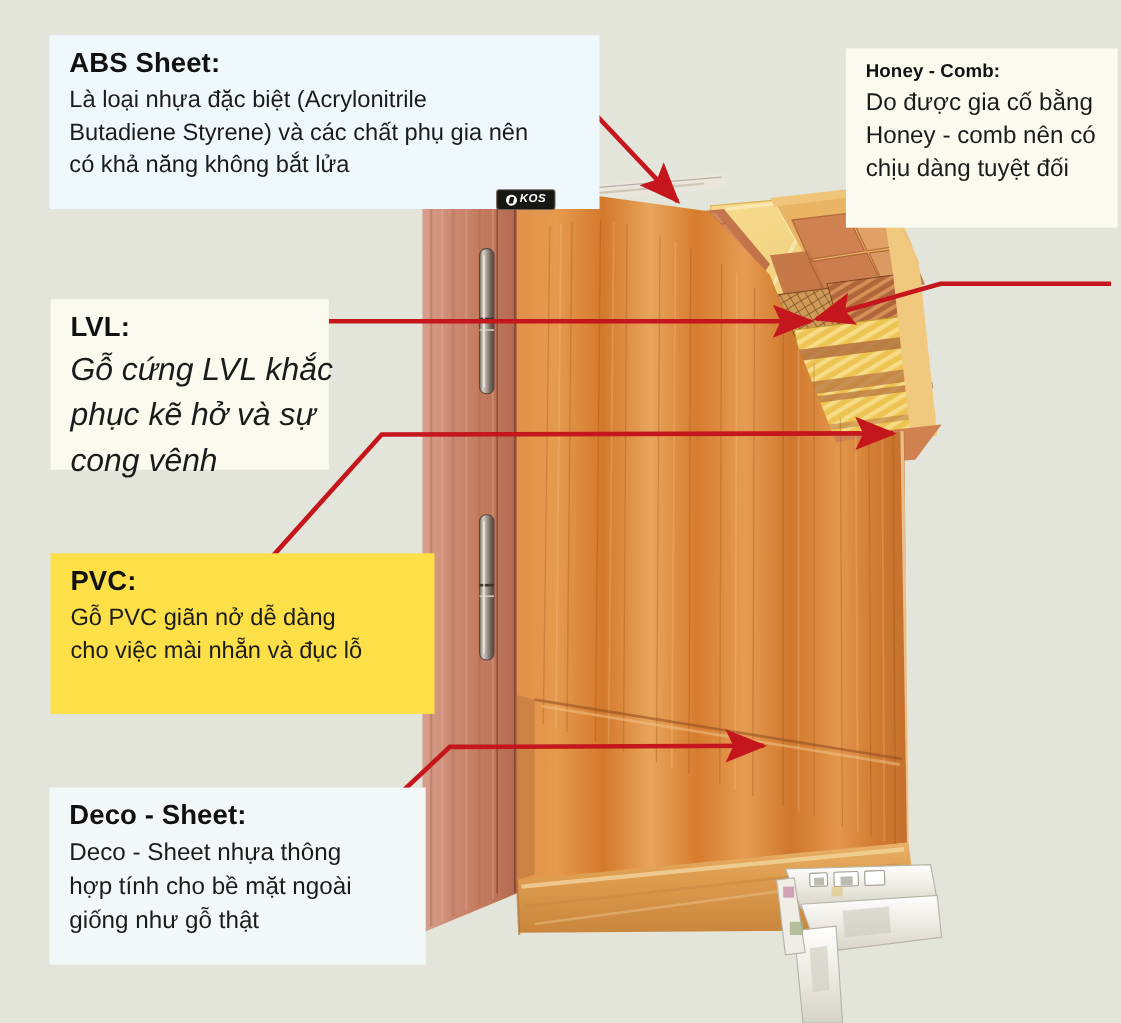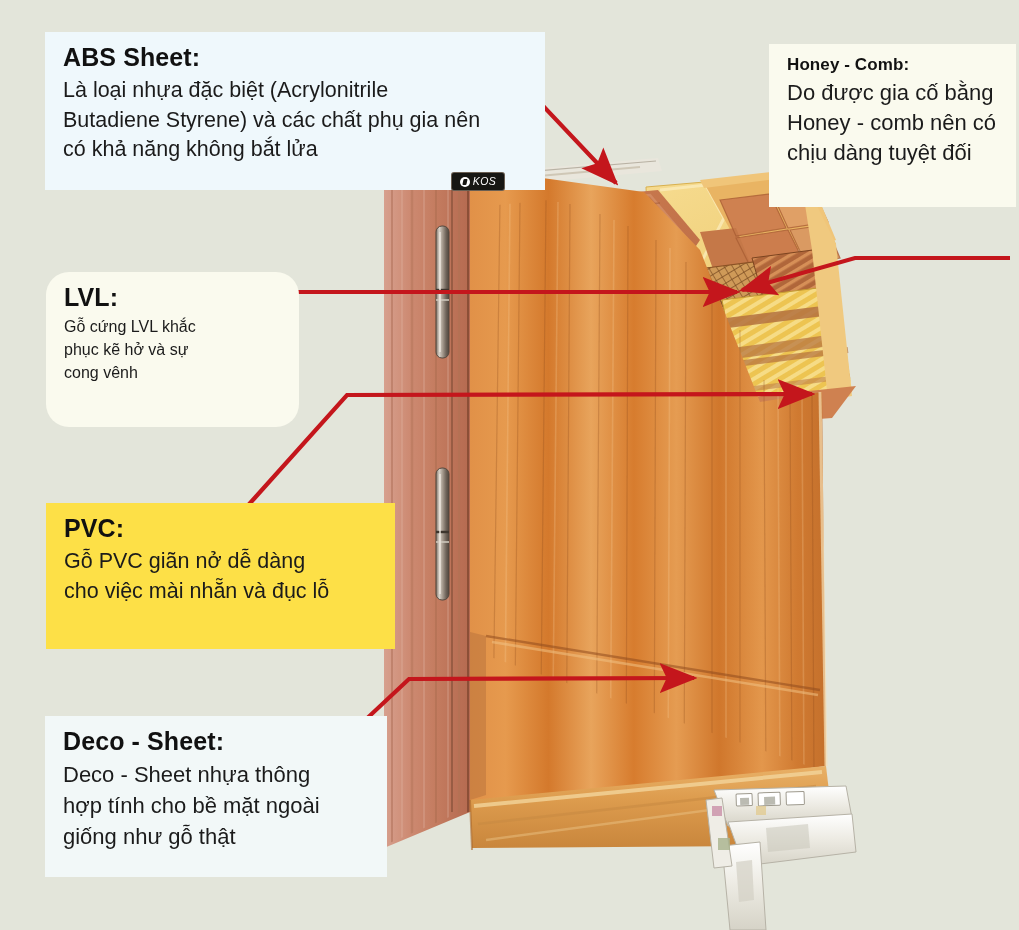--- a/index.html
+++ b/index.html
@@ -17,30 +17,30 @@
     font-weight:bold;font-size:25px;color:#111;letter-spacing:.1px;
     line-height:1.25;margin:0 0 3px 0;white-space:nowrap;
   }
   .callout .body{
     font-size:21.5px;color:#1b1b1b;line-height:1.37;margin:0;font-weight:400;
   }
   .callout .body span{display:block;white-space:nowrap;}
 
   #abs-callout   {left:45px;  top:32px;  width:500px; height:158px; background:#eff8fc;}
   #honey-callout {left:769px; top:44px;  width:247px; height:163px; background:#fafaee;}
-  #lvl-callout   {left:46px;  top:272px; width:253px; height:155px; background:#fafaee;border-radius:23px;}
+  #lvl-callout   {left:46px;  top:272px; width:253px; height:155px; background:#fafaee;}
   #pvc-callout   {left:46px;  top:503px; width:349px; height:146px; background:#fde047;}
   #deco-callout  {left:45px;  top:716px; width:342px; height:161px; background:#f2f8f8;}
 
   #honey-callout .title,#honey-callout .body,
   #lvl-callout .title,#lvl-callout .body{font-size:23px;}
   #honey-callout .title{font-size:17px;}
   #honey-callout .body{font-size:22px;line-height:1.36;}
   #lvl-callout .title{font-size:25px;}
-  #lvl-callout .body{font-size:16px;line-height:1.42;}
+  #lvl-callout .body{font-size:29px;line-height:1.42;font-style:italic;}
   #deco-callout .title{font-size:25px;}
   #deco-callout .body{font-size:22px;line-height:1.4;}
 
   
   .art,.leaders{position:absolute;left:0;top:0;width:1019px;height:930px;}
   .art{z-index:1;}
   .leaders{z-index:3;pointer-events:none;}
   .callout{z-index:4;}
   #kos-badge{z-index:5;}
 
@@ -53,21 +53,21 @@
   }
   #kos-badge .k-mark{
     width:10px;height:10px;border-radius:50%;
     background:#fff;position:relative;flex:none;
   }
   #kos-badge .k-mark::after{
     content:"";position:absolute;left:3px;top:2.2px;width:4px;height:5.6px;
     background:#171713;border-radius:1px;transform:skewX(-12deg);
   }
   #kos-badge .k-txt{
-    color:#fff;font-weight:normal;font-style:italic;font-size:10.5px;
+    color:#fff;font-weight:bold;font-style:italic;font-size:10.5px;
     letter-spacing:.4px;line-height:1;
   }
 </style>
 </head>
 <body>
 
 <div id="stage">
 
   <svg class="art" viewBox="0 0 1019 930">
     <defs>

